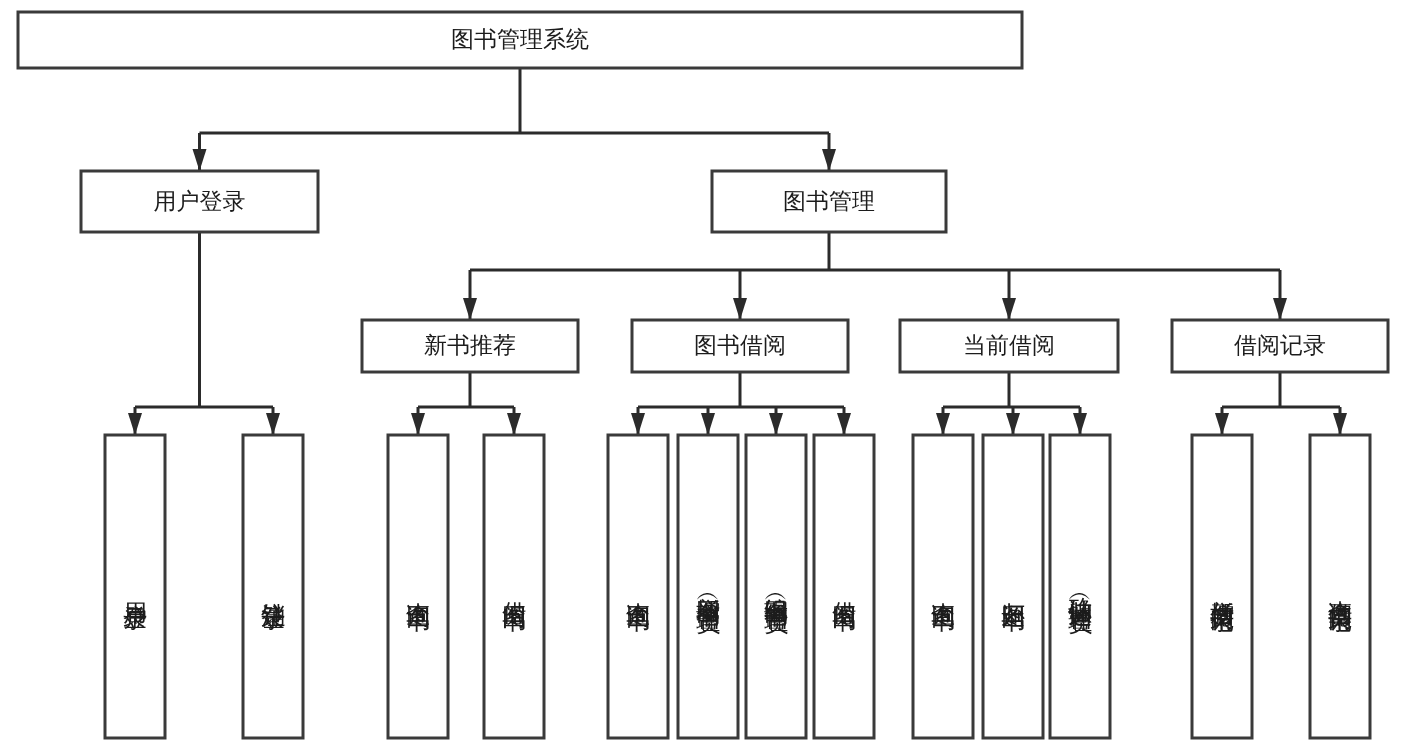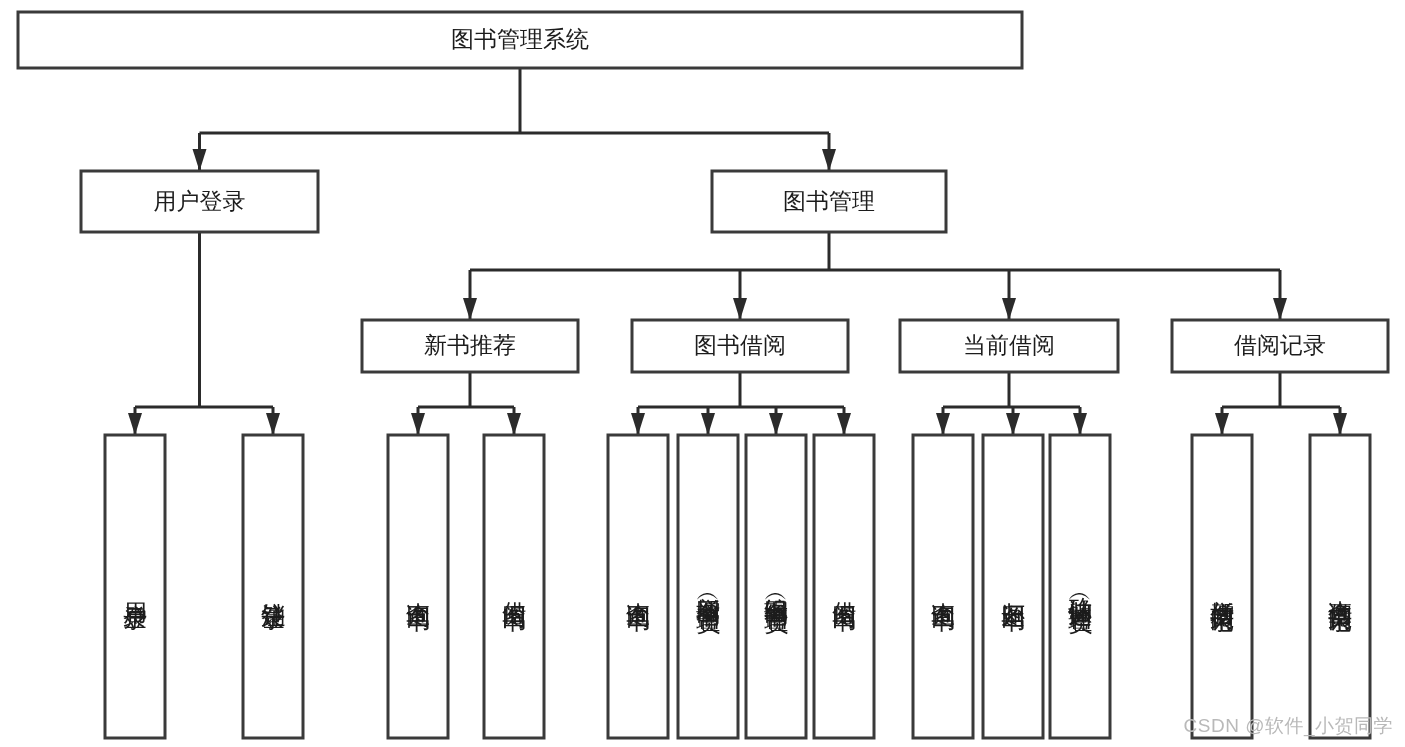--- a/index.html
+++ b/index.html
@@ -211,14 +211,13 @@
       <div class="leaf-label-wrap" style="left: 1050px; top: 435px; width: 60px; height: 303px;">
         <div class="leaf-label">确认归还（管理员）</div>
       </div>
       <div class="leaf-label-wrap" style="left: 1192px; top: 435px; width: 60px; height: 303px;">
         <div class="leaf-label">新增借阅记录</div>
       </div>
       <div class="leaf-label-wrap" style="left: 1310px; top: 435px; width: 60px; height: 303px;">
         <div class="leaf-label">查询借阅记录</div>
       </div>
     </div>
-  <div id="watermark">CSDN @软件_小贺同学</div>
 </div>
 
 </body></html>

